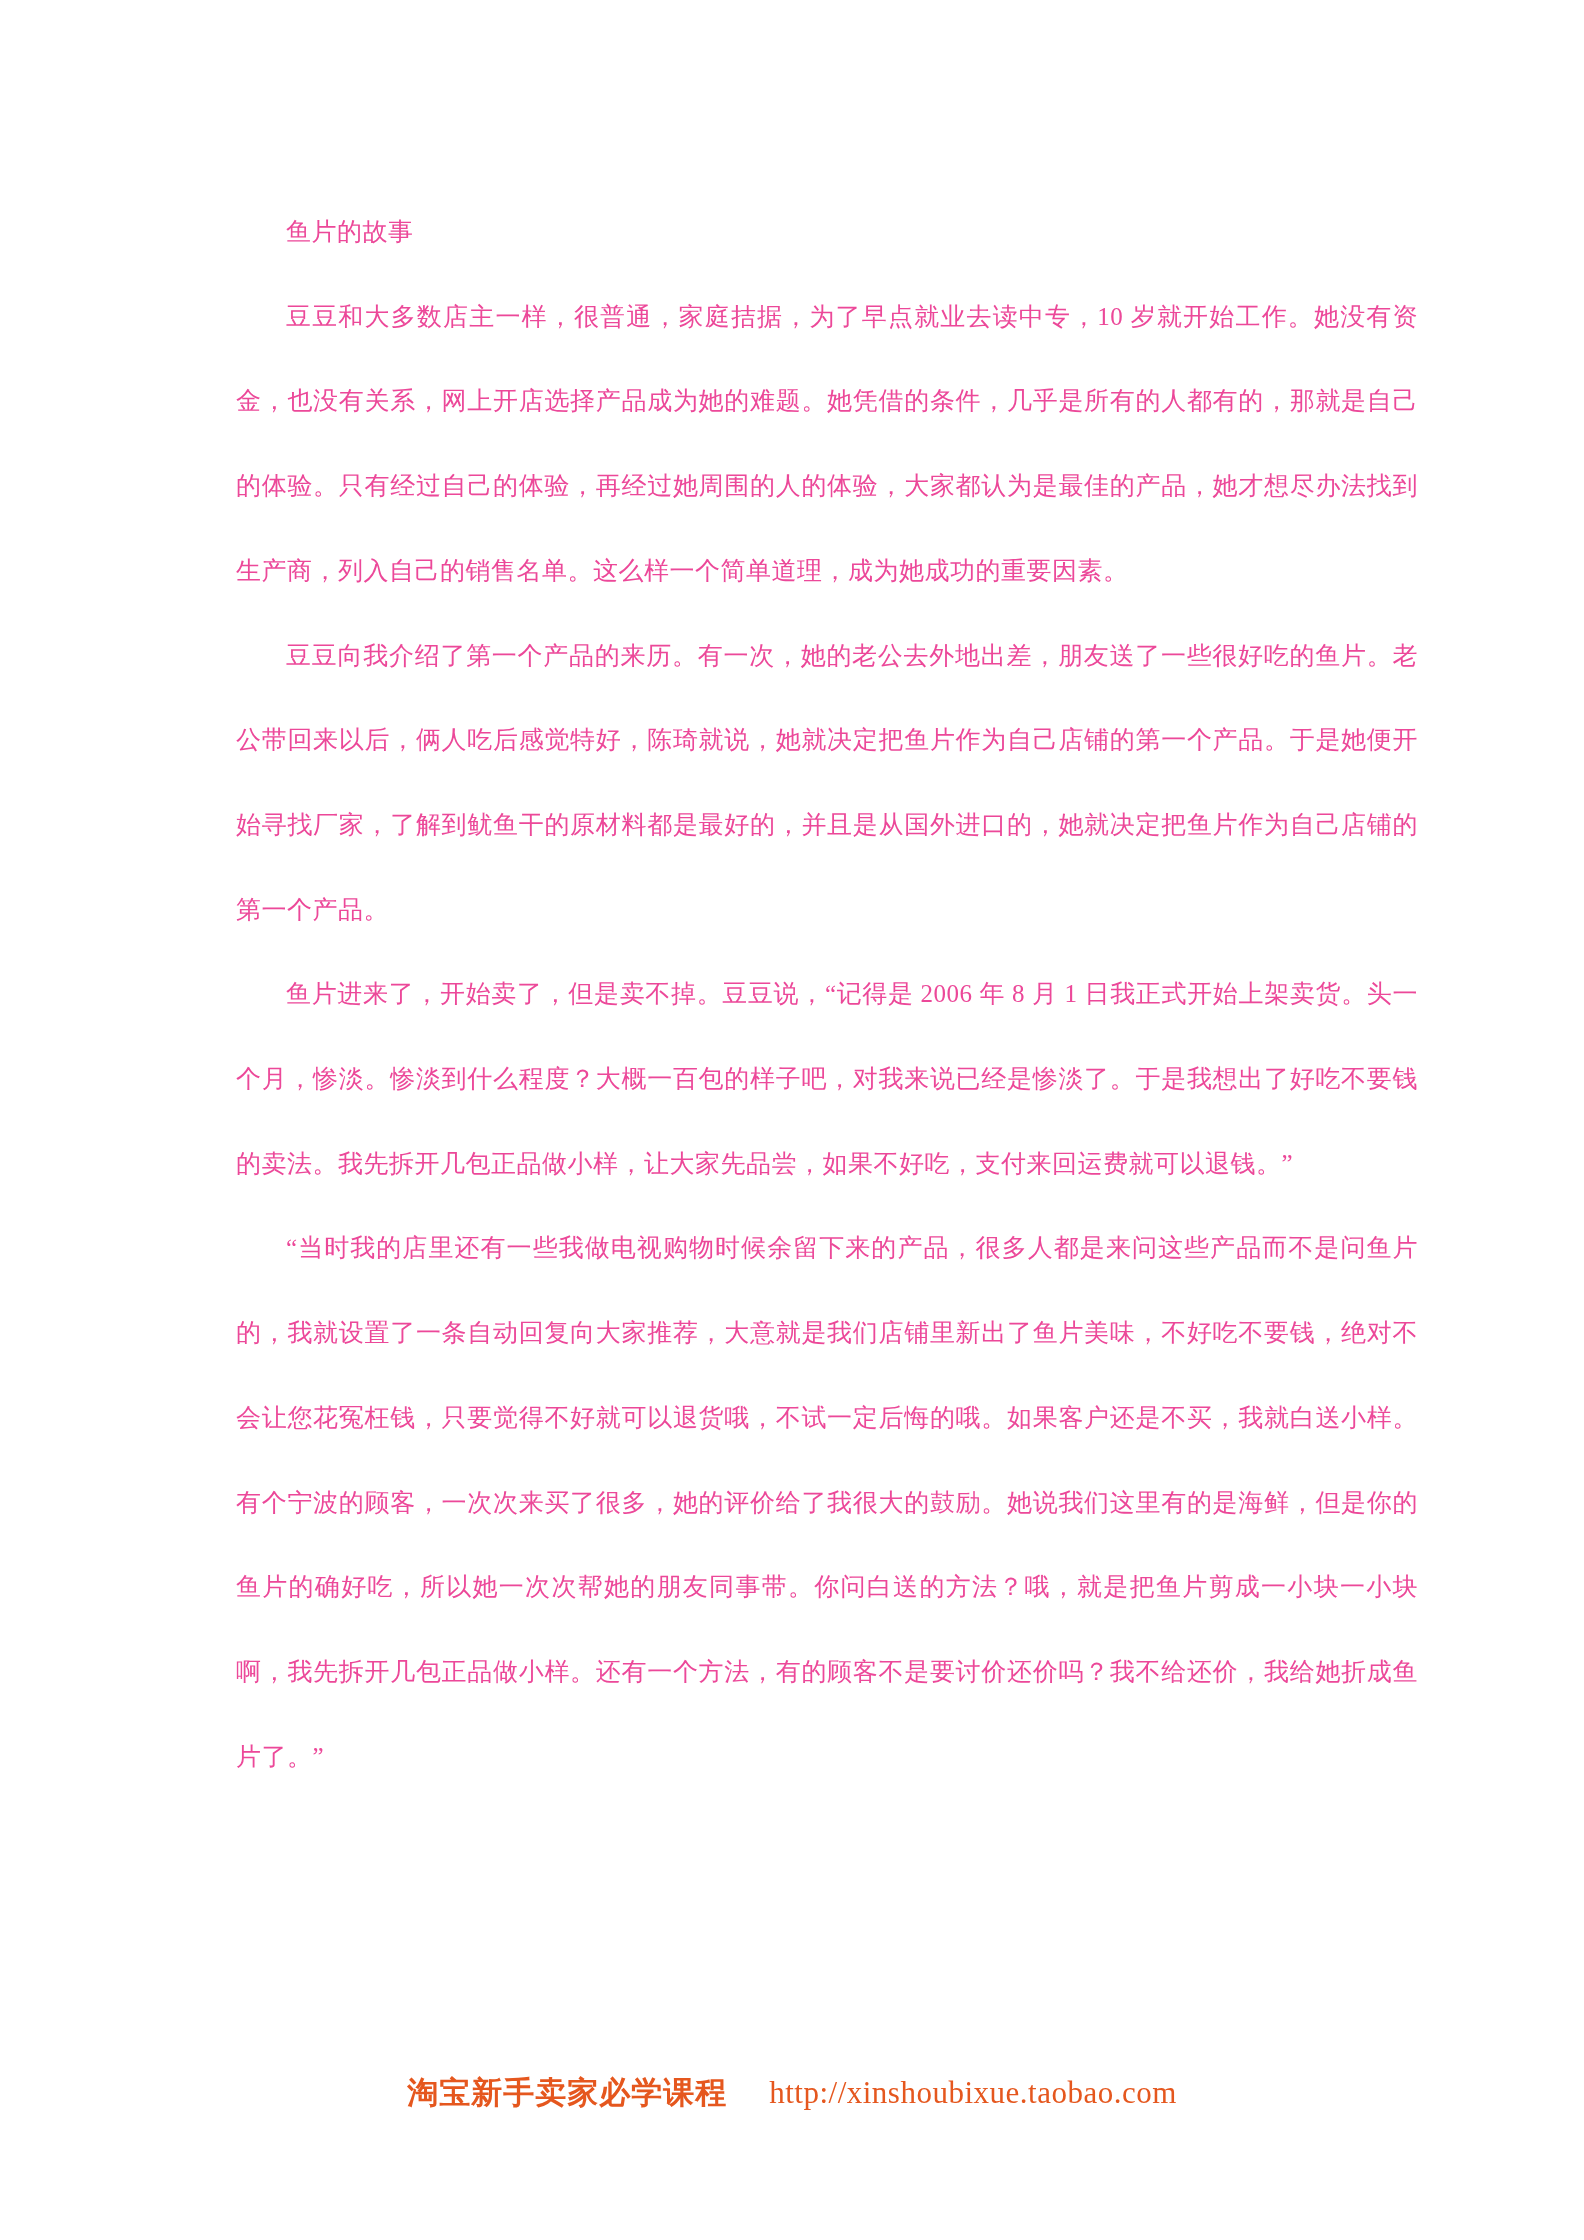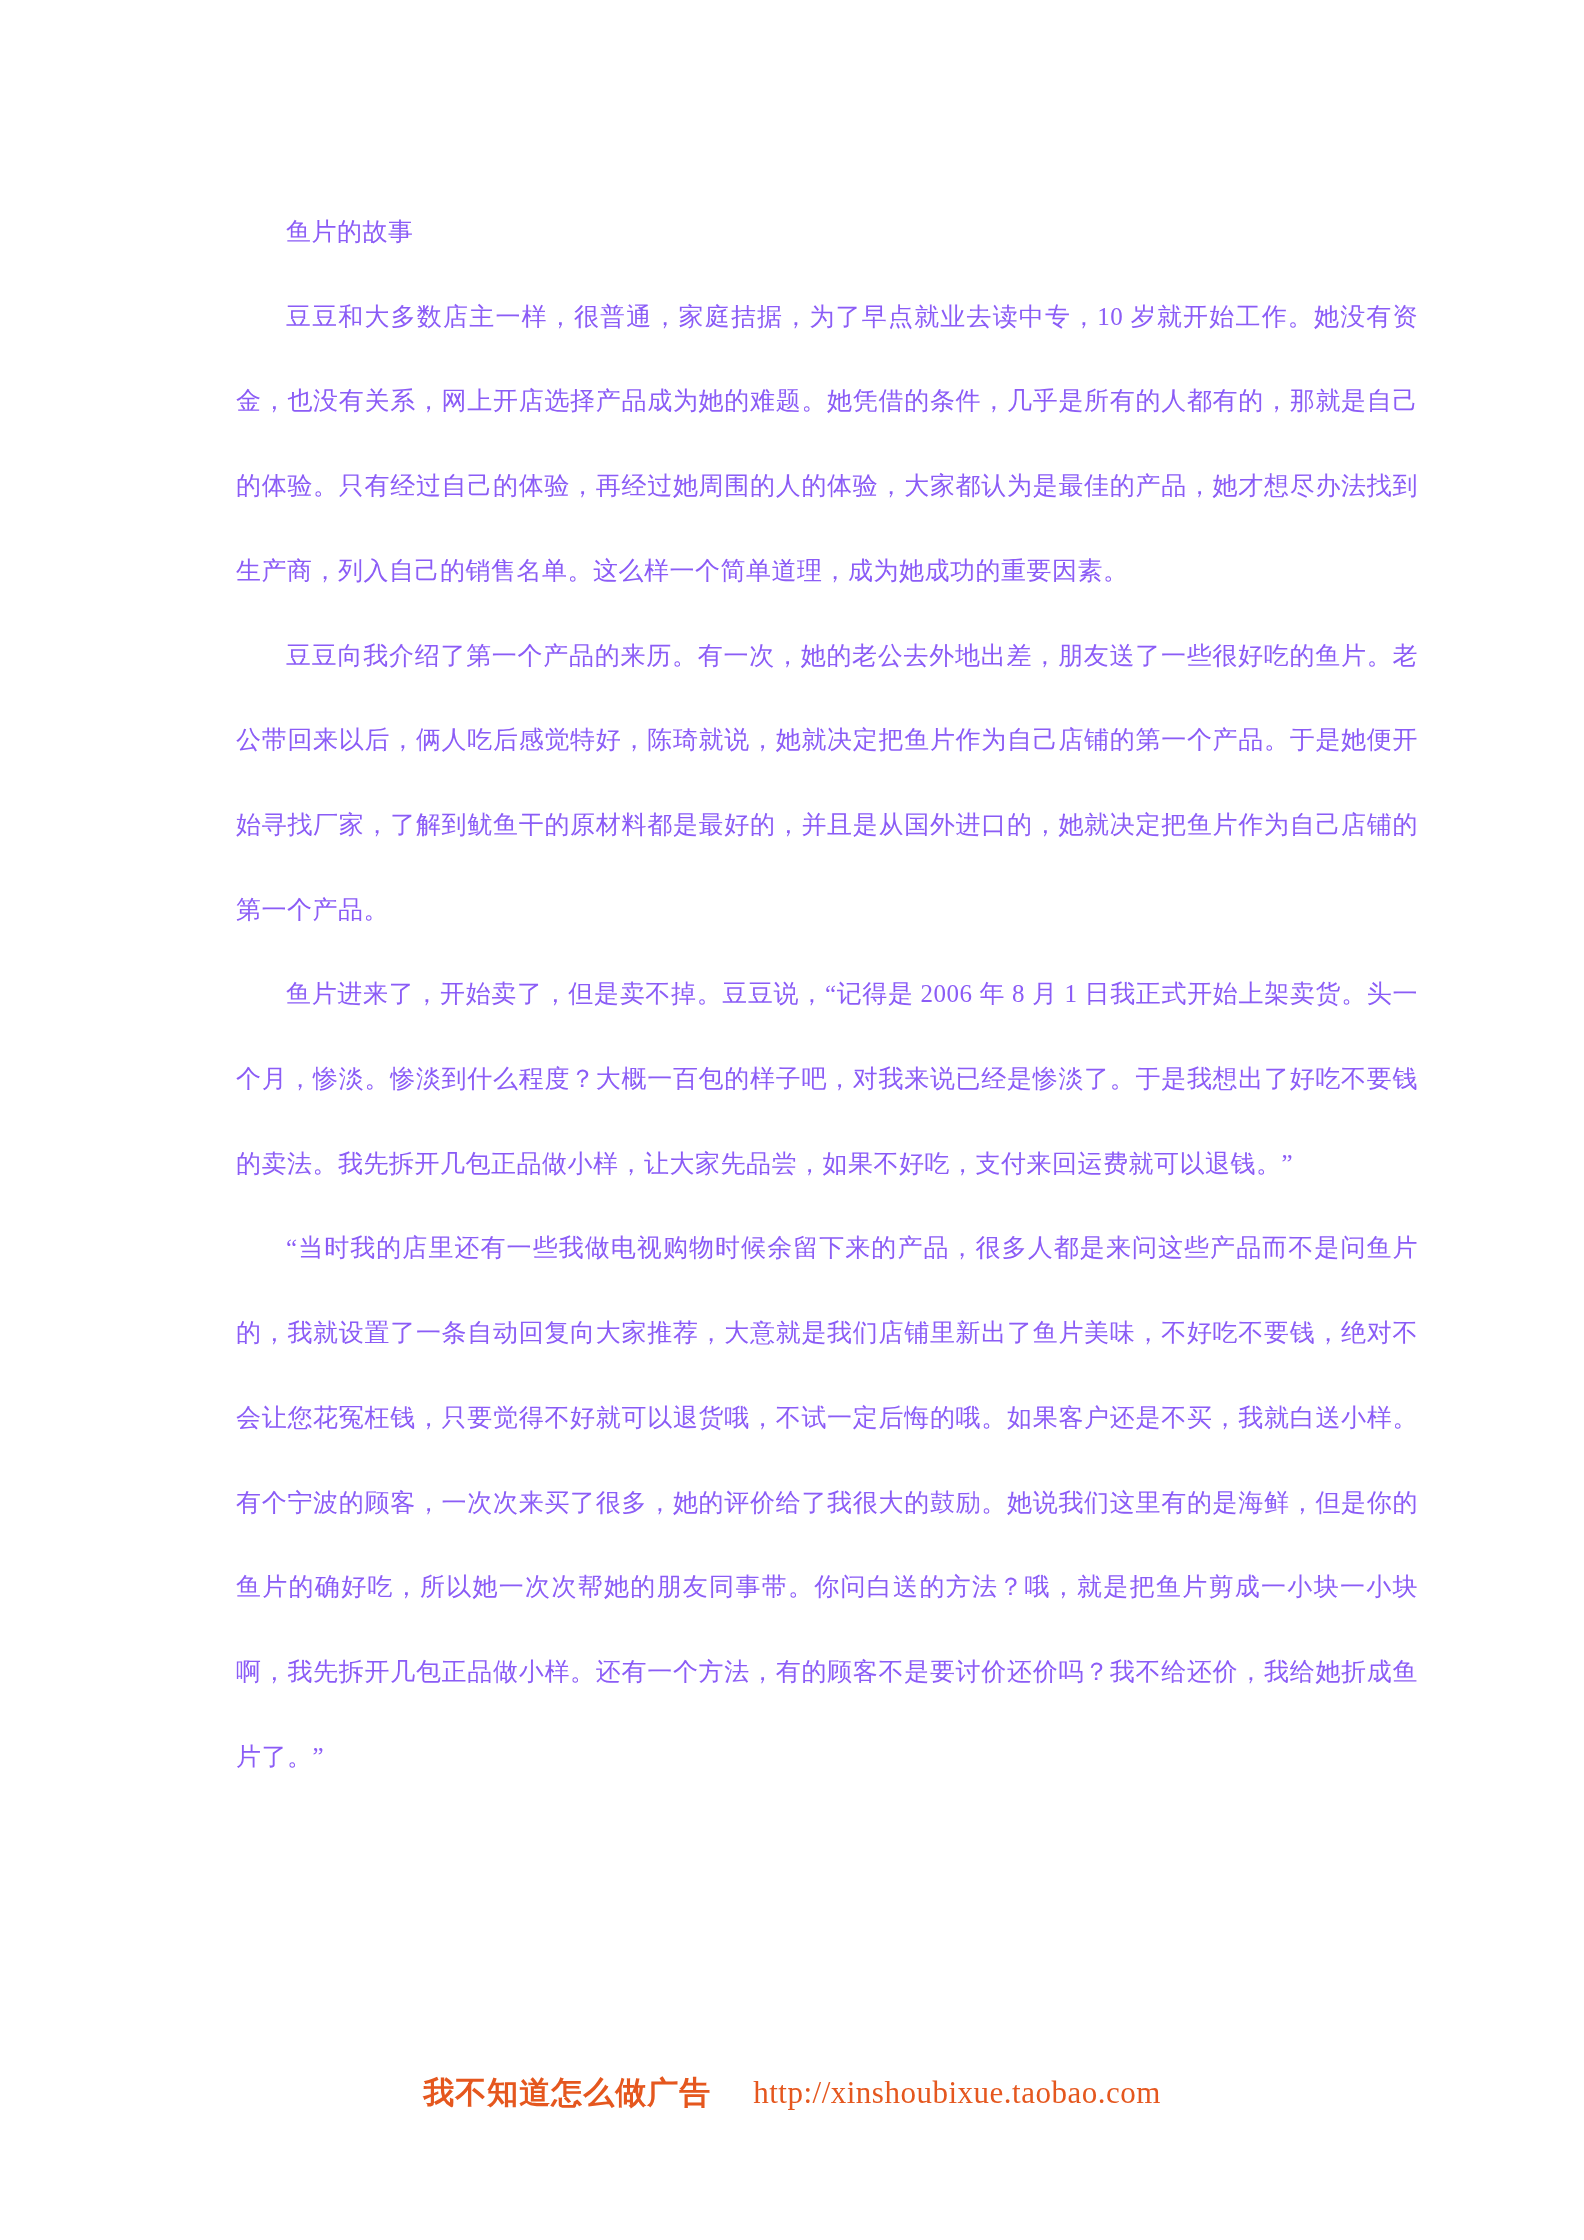--- a/index.html
+++ b/index.html
@@ -54,30 +54,30 @@
     text-decoration: none;
     letter-spacing: 0.5px;
     text-align: center;
   }
 </style>
 </head>
 <body>
 
 <div class="page">
 
-  <div class="content" style="color: #8b5cf6;">
+  <div class="content" style="color: #ec4899;">
     <p class="doc-title">鱼片的故事</p>
 
     <p>豆豆和大多数店主一样，很普通，家庭拮据，为了早点就业去读中专，10 岁就开始工作。她没有资金，也没有关系，网上开店选择产品成为她的难题。她凭借的条件，几乎是所有的人都有的，那就是自己的体验。只有经过自己的体验，再经过她周围的人的体验，大家都认为是最佳的产品，她才想尽办法找到生产商，列入自己的销售名单。这么样一个简单道理，成为她成功的重要因素。</p>
 
     <p>豆豆向我介绍了第一个产品的来历。有一次，她的老公去外地出差，朋友送了一些很好吃的鱼片。老公带回来以后，俩人吃后感觉特好，陈琦就说，她就决定把鱼片作为自己店铺的第一个产品。于是她便开始寻找厂家，了解到鱿鱼干的原材料都是最好的，并且是从国外进口的，她就决定把鱼片作为自己店铺的第一个产品。</p>
 
     <p>鱼片进来了，开始卖了，但是卖不掉。豆豆说，“记得是 2006 年 8 月 1 日我正式开始上架卖货。头一个月，惨淡。惨淡到什么程度？大概一百包的样子吧，对我来说已经是惨淡了。于是我想出了好吃不要钱的卖法。我先拆开几包正品做小样，让大家先品尝，如果不好吃，支付来回运费就可以退钱。”</p>
 
 
     <p>“当时我的店里还有一些我做电视购物时候余留下来的产品，很多人都是来问这些产品而不是问鱼片的，我就设置了一条自动回复向大家推荐，大意就是我们店铺里新出了鱼片美味，不好吃不要钱，绝对不会让您花冤枉钱，只要觉得不好就可以退货哦，不试一定后悔的哦。如果客户还是不买，我就白送小样。有个宁波的顾客，一次次来买了很多，她的评价给了我很大的鼓励。她说我们这里有的是海鲜，但是你的鱼片的确好吃，所以她一次次帮她的朋友同事带。你问白送的方法？哦，就是把鱼片剪成一小块一小块啊，我先拆开几包正品做小样。还有一个方法，有的顾客不是要讨价还价吗？我不给还价，我给她折成鱼片了。”</p>
   </div>
 
   <div class="footer">
-    <span class="footer-label" style="color: rgb(229, 87, 30);">我不知道怎么做广告</span><a class="footer-url" href="#" style="color: rgb(229, 87, 30);">http://xinshoubixue.taobao.com</a>
+    <span class="footer-label" style="color: rgb(229, 87, 30);">淘宝新手卖家必学课程</span><a class="footer-url" href="#" style="color: rgb(229, 87, 30);">http://xinshoubixue.taobao.com</a>
   </div>
 
 </div>
 
 </body></html>

